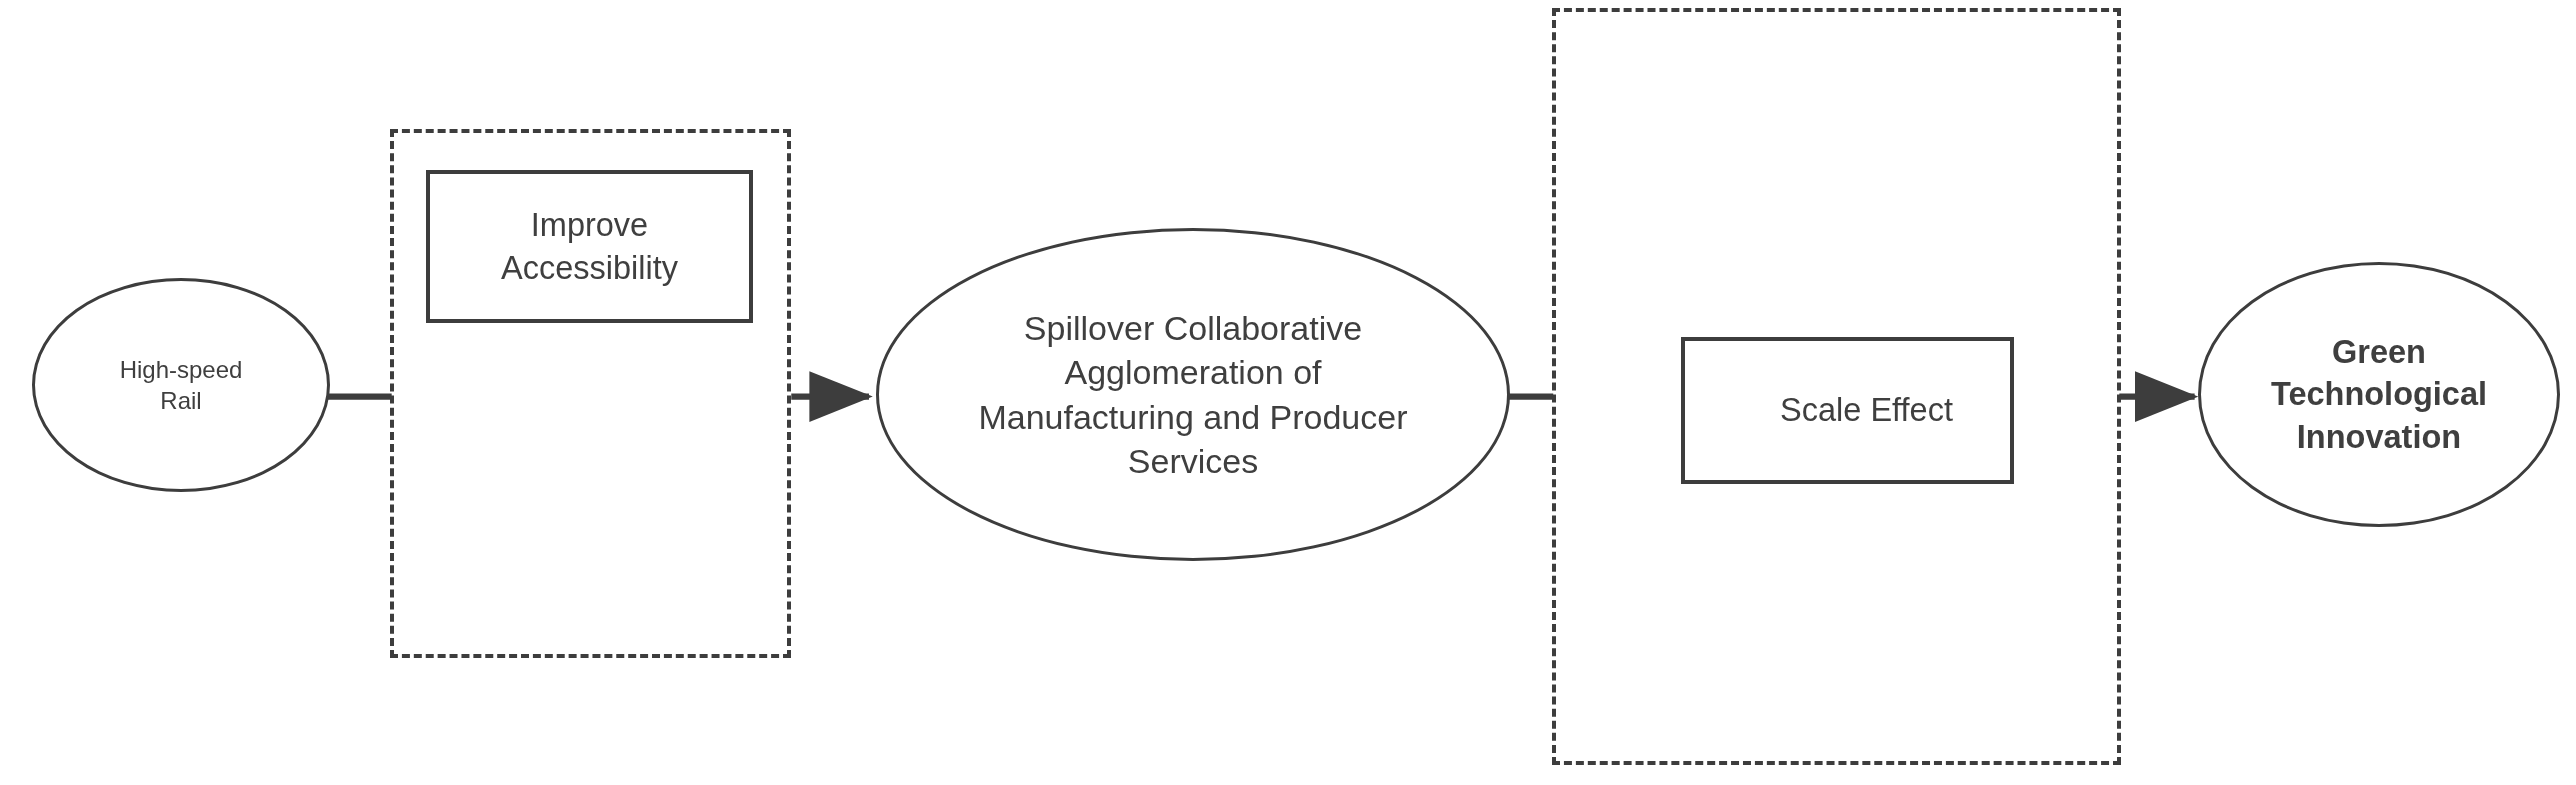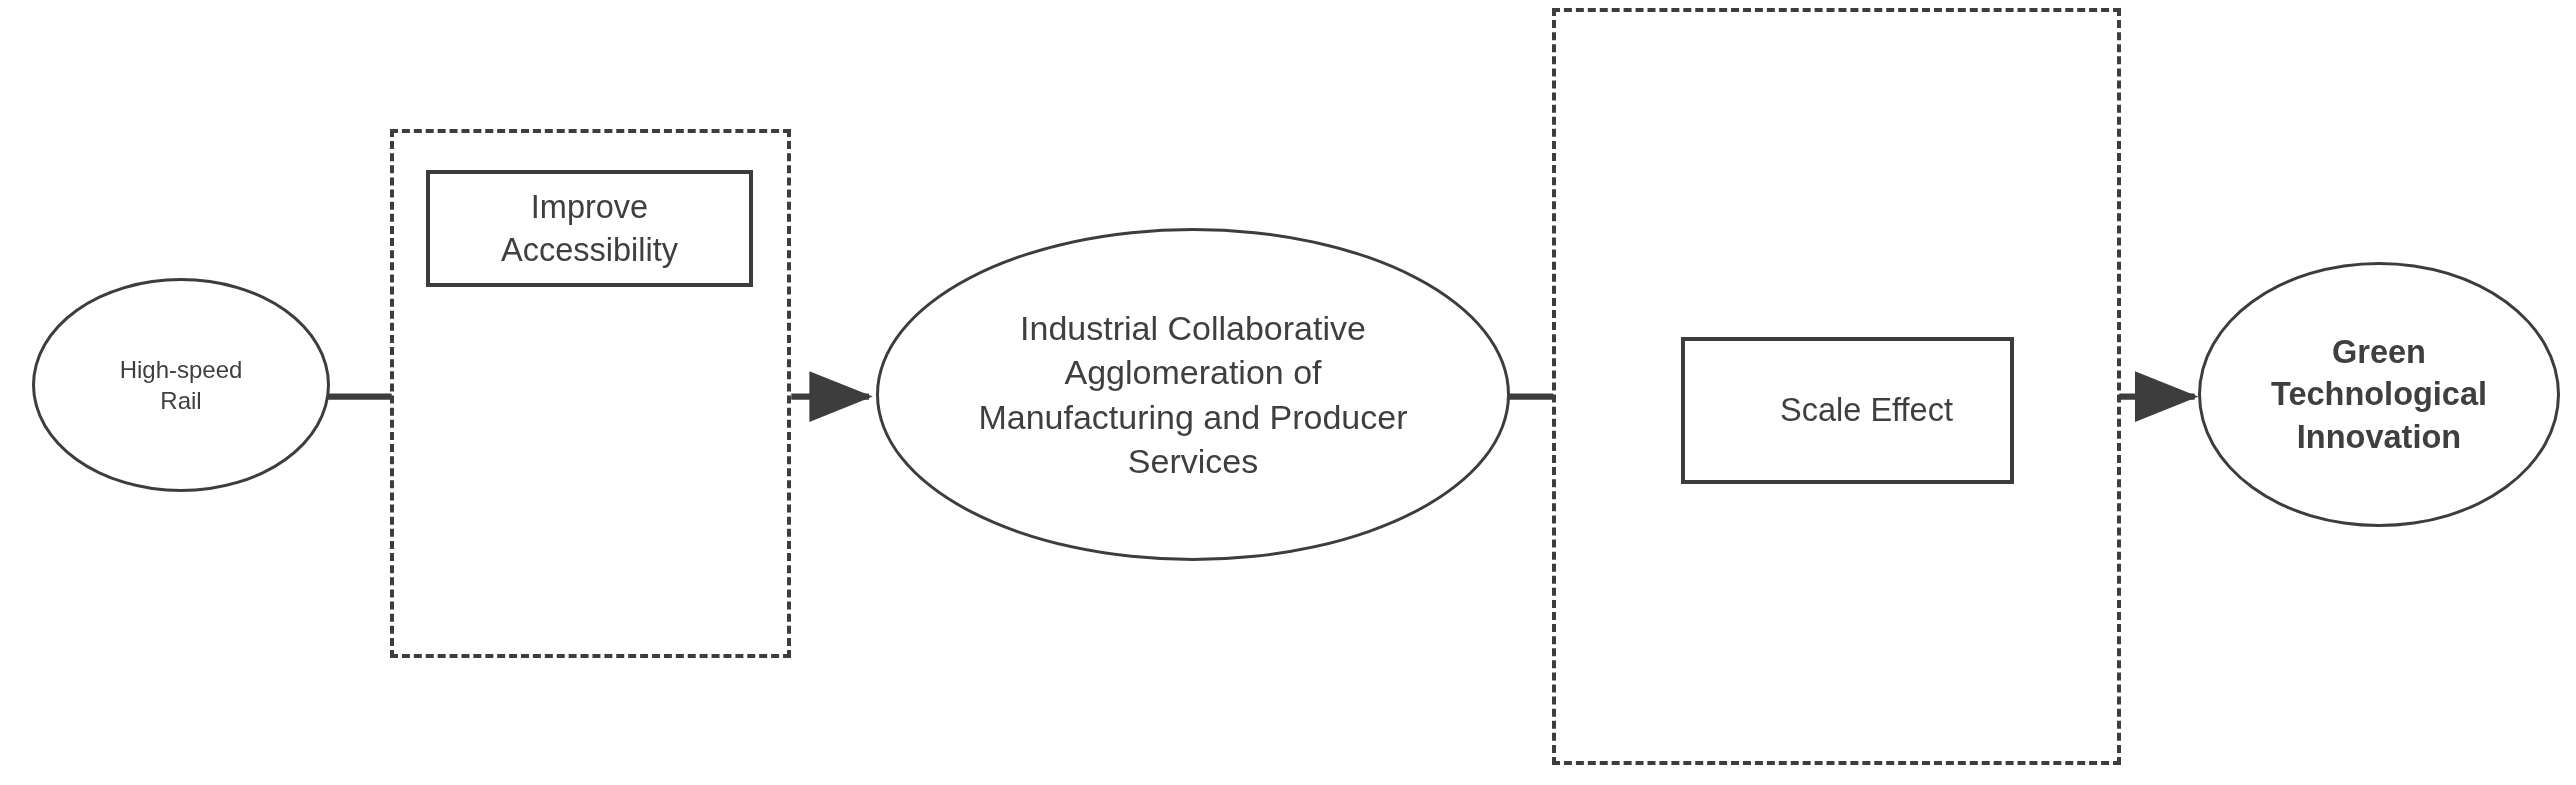--- a/index.html
+++ b/index.html
@@ -95,21 +95,21 @@
     color: #3f3f3f;
     font-size: 32.5px;
     z-index: 3;
   }
   .rect-node .label {
     padding: 0 8px;
     white-space: pre-line;
   }
   #box-improve-accessibility {
     left: 426px; top: 170px;
-    width: 327px; height: 117px;
+    width: 327px; height: 153px;
   }
   #box-optimize-resource-allocation {
     left: 426px; top: 392px;
     width: 327px; height: 208px;
   }
   #box-industry-linkage-effect {
     left: 1613px; top: 105px;
     width: 460px; height: 198px;
   }
   #box-scale-effect {
@@ -149,21 +149,21 @@
 
   <div class="dashed-group" id="group-mechanism"></div>
 
   <div class="rect-node" id="box-improve-accessibility">
     <span class="label">Improve
 Accessibility</span>
   </div>
 
 
   <div class="ellipse-node" id="node-agglomeration">
-    <span class="label">Industrial Collaborative
+    <span class="label">Spillover Collaborative
 Agglomeration of
 Manufacturing and Producer
 Services</span>
   </div>
 
   <div class="dashed-group" id="group-effects"></div>
 
 
   <div class="rect-node" id="box-scale-effect">
     <span class="label">Scale Effect</span>

